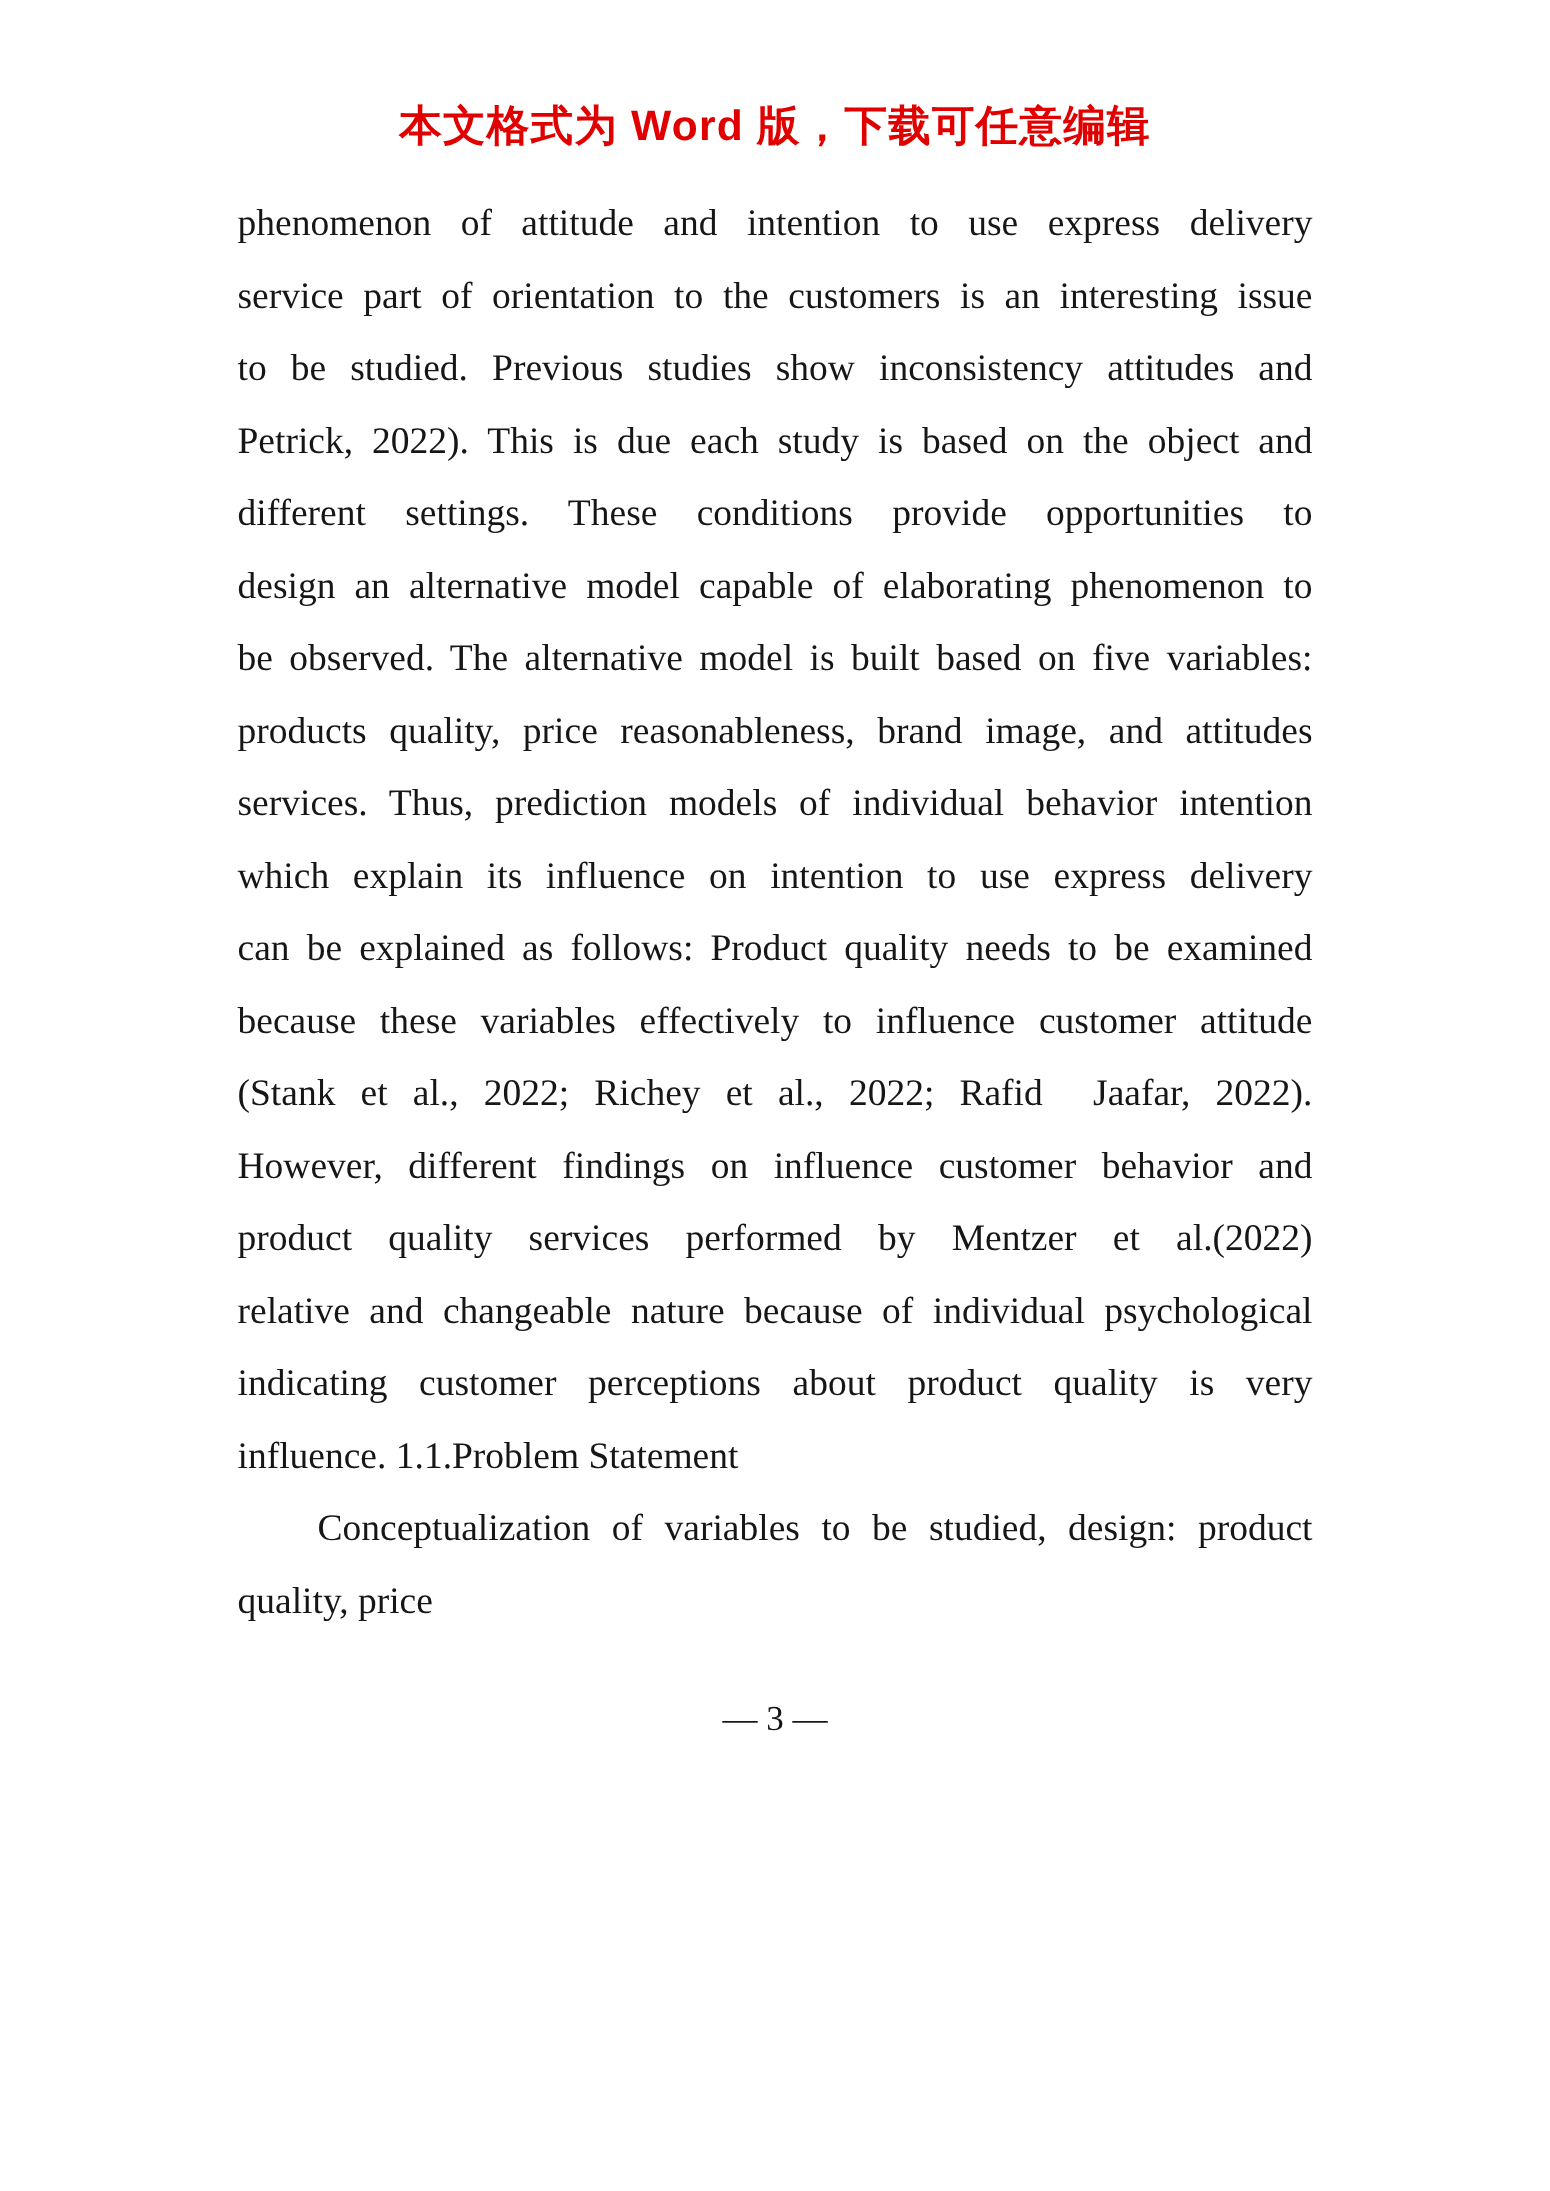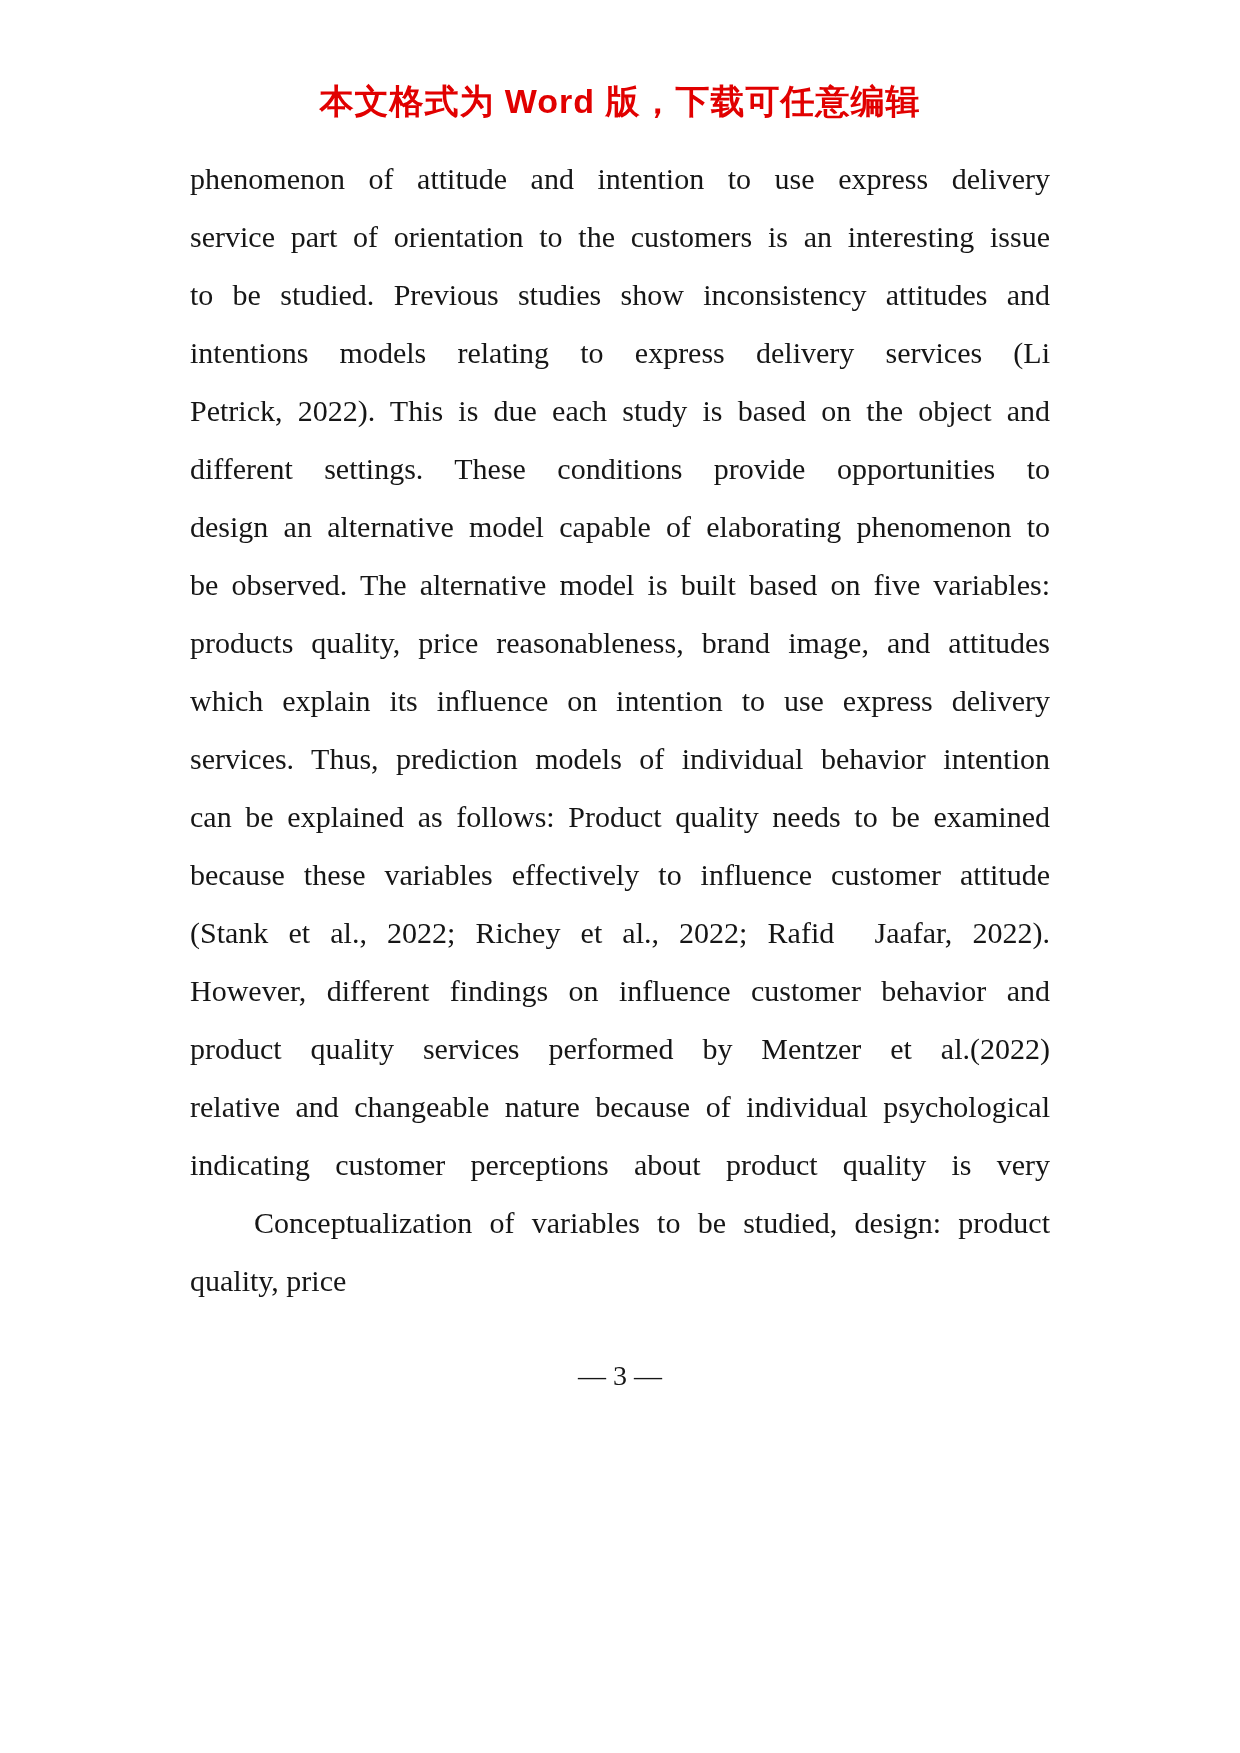--- a/index.html
+++ b/index.html
@@ -55,35 +55,35 @@
 </head>
 <body>
 
 <div class="page">
   <div class="notice">本文格式为 Word 版，下载可任意编辑</div>
 
   <div class="content">
       <div class="line">phenomenon of attitude and intention to use express delivery</div>
       <div class="line">service part of orientation to the customers is an interesting issue</div>
       <div class="line">to be studied. Previous studies show inconsistency attitudes and</div>
-      <div class="line">intentions models relating to express delivery services (Li</div>
       <div class="line">Petrick, 2022). This is due each study is based on the object and</div>
       <div class="line">different settings. These conditions provide opportunities to</div>
       <div class="line">design an alternative model capable of elaborating phenomenon to</div>
       <div class="line">be observed. The alternative model is built based on five variables:</div>
       <div class="line">products quality, price reasonableness, brand image, and attitudes</div>
+      <div class="line">services. Thus, prediction models of individual behavior intention</div>
       <div class="line">which explain its influence on intention to use express delivery</div>
-      <div class="line">services. Thus, prediction models of individual behavior intention</div>
       <div class="line">can be explained as follows: Product quality needs to be examined</div>
       <div class="line">because these variables effectively to influence customer attitude</div>
       <div class="line">(Stank et al., 2022; Richey et al., 2022; Rafid &nbsp;Jaafar, 2022).</div>
       <div class="line">However, different findings on influence customer behavior and</div>
       <div class="line">product quality services performed by Mentzer et al.(2022)</div>
       <div class="line">relative and changeable nature because of individual psychological</div>
       <div class="line">indicating customer perceptions about product quality is very</div>
+      <div class="line no-just">influence. 1.1.Problem Statement</div>
       <div class="line indent">Conceptualization of variables to be studied, design: product</div>
       <div class="line no-just">quality, price</div>
     </div>
 
   <div class="footer">
     <span>— 3 —</span>
   </div>
 </div>
 
 </body></html>

